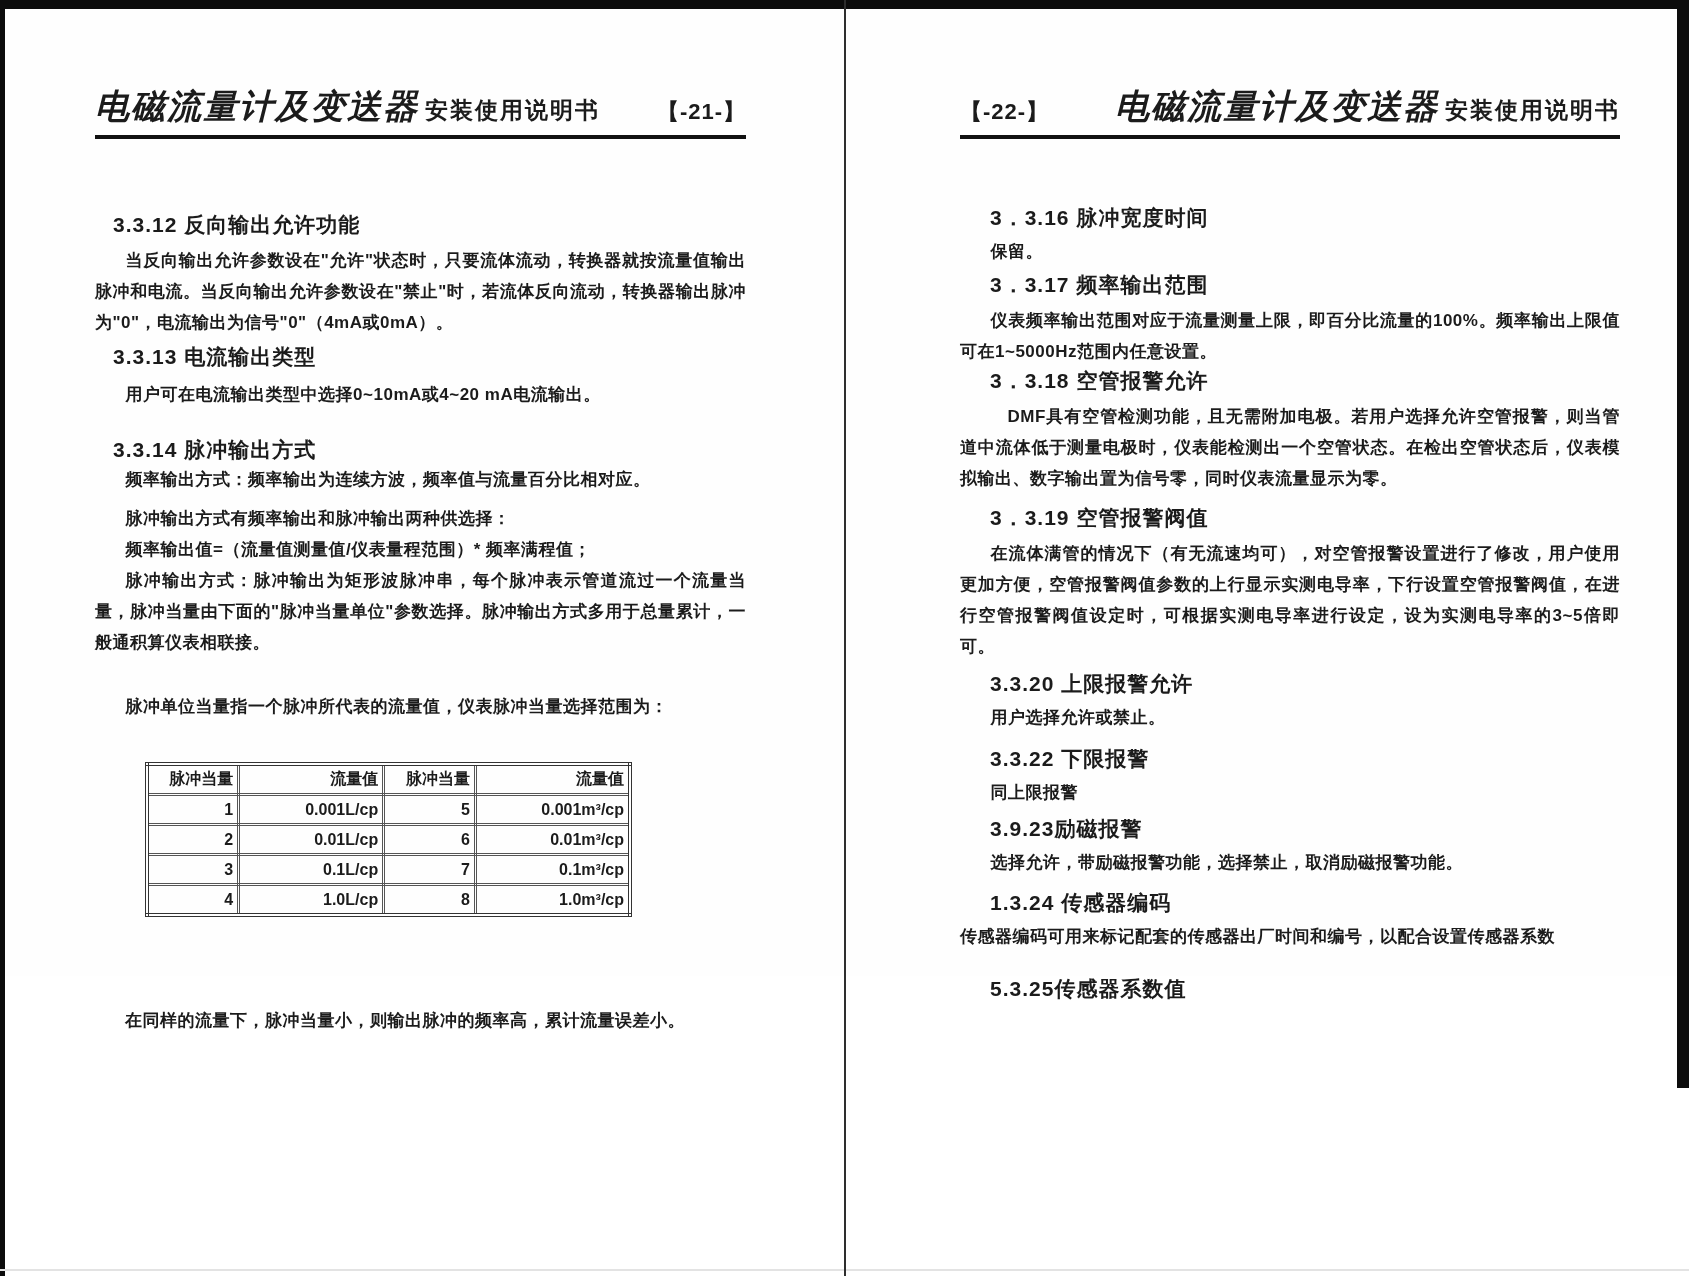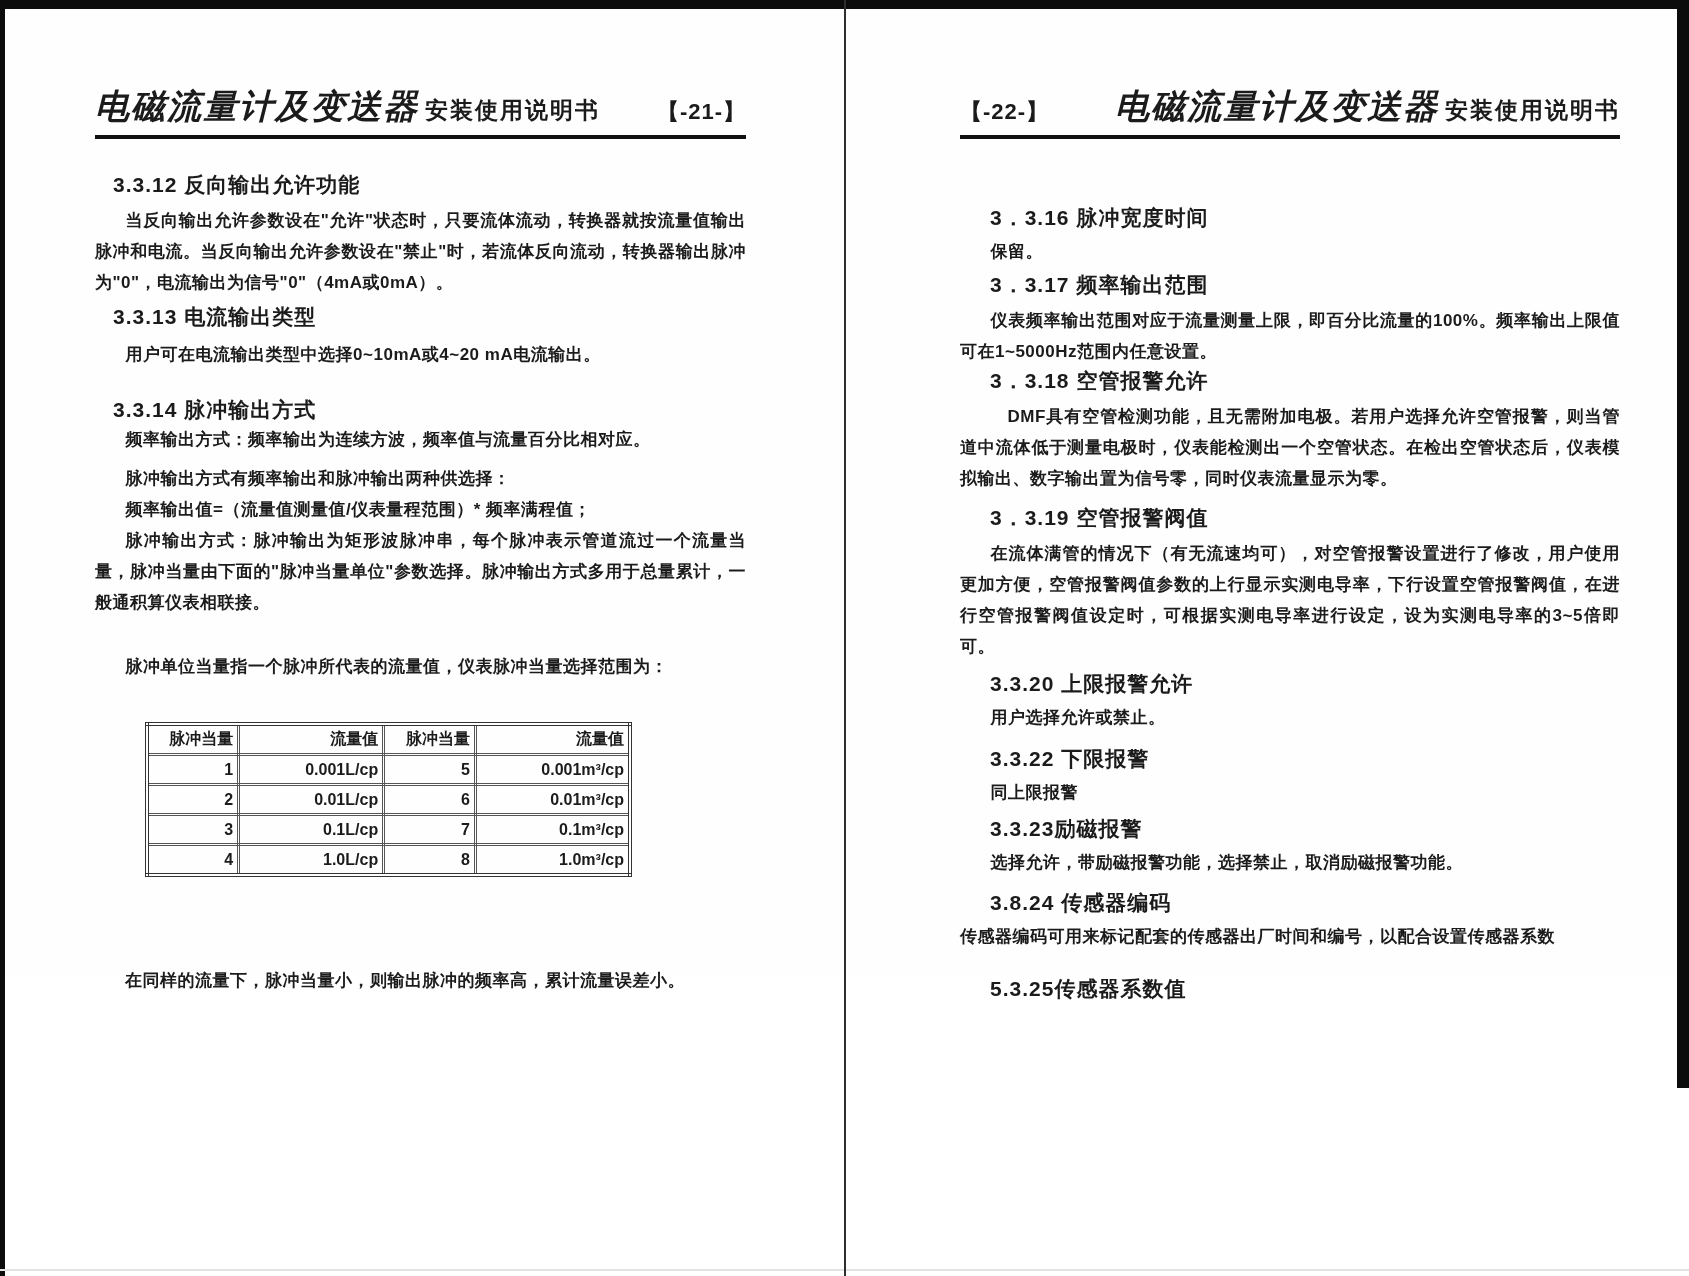--- a/index.html
+++ b/index.html
@@ -57,21 +57,21 @@
 
   <div class="page page-left">
 
     <div class="hdr">
       <div>
         <span class="hdr-title">电磁流量计及变送器</span><span class="hdr-sub">安装使用说明书</span>
       </div>
       <span class="hdr-pageno">【-21-】</span>
     </div>
 
-    <section style="margin-top:32px;">
+    <section style="margin-top:72px;">
       <h3 class="sec-h">3.3.12 反向输出允许功能</h3>
       <p class="body ind" style="margin-top:6px;">当反向输出允许参数设在"允许"状态时，只要流体流动，转换器就按流量值输出脉冲和电流。当反向输出允许参数设在"禁止"时，若流体反向流动，转换器输出脉冲为"0"，电流输出为信号"0"（4mA或0mA）。</p>
     </section>
 
     <section style="margin-top:5px;">
       <h3 class="sec-h">3.3.13 电流输出类型</h3>
       <p class="body ind" style="margin-top:8px;">用户可在电流输出类型中选择0~10mA或4~20 mA电流输出。</p>
     </section>
 
     <section style="margin-top:26px;">
@@ -160,26 +160,26 @@
       <p class="body ind" style="margin-top:4px;">用户选择允许或禁止。</p>
     </section>
 
 
     <section style="margin-top:12px;">
       <h3 class="sec-h">3.3.22 下限报警</h3>
       <p class="body ind" style="margin-top:4px;">同上限报警</p>
     </section>
 
     <section style="margin-top:7px;">
-      <h3 class="sec-h">3.3.23励磁报警</h3>
+      <h3 class="sec-h">3.9.23励磁报警</h3>
       <p class="body ind" style="margin-top:4px;">选择允许，带励磁报警功能，选择禁止，取消励磁报警功能。</p>
     </section>
 
     <section style="margin-top:11px;">
-      <h3 class="sec-h">3.8.24 传感器编码</h3>
+      <h3 class="sec-h">1.3.24 传感器编码</h3>
       <p class="body" style="margin-top:4px;">传感器编码可用来标记配套的传感器出厂时间和编号，以配合设置传感器系数</p>
     </section>
 
     <section style="margin-top:23px;">
       <h3 class="sec-h">5.3.25传感器系数值</h3>
     </section>
 
   </div>
 </div>
 

